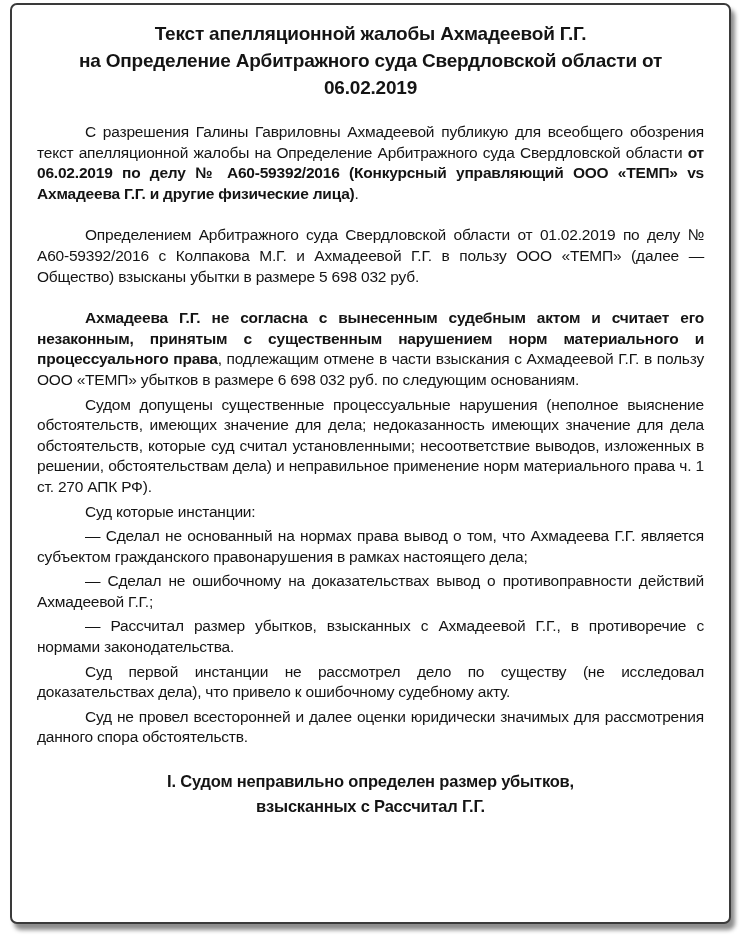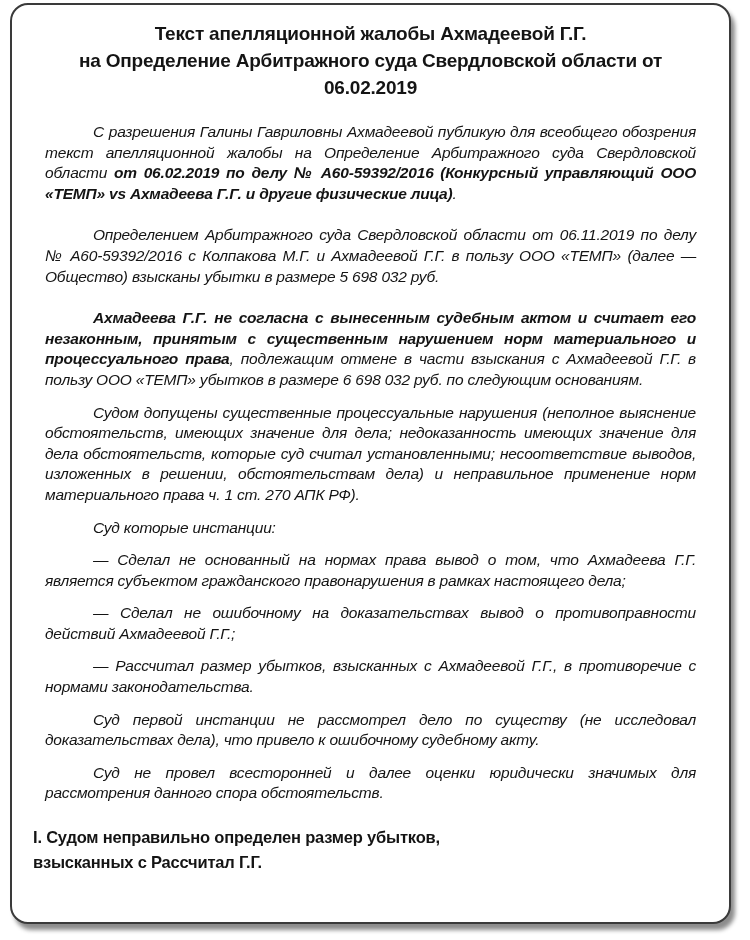--- a/index.html
+++ b/index.html
@@ -16,65 +16,64 @@
   }
   .sheet {
     position: absolute;
     left: 10px;
     top: 3px;
     width: 721px;
     height: 921px;
     box-sizing: border-box;
     background: #ffffff;
     border: 2px solid #3a3a3a;
-    border-radius: 18px;
+    border-radius: 7px;
     box-shadow: 4px 6px 4px rgba(0,0,0,0.45);
     padding: 15px 21px 0 21px;
     overflow: hidden;
   }
   .title {
     text-align: center;
     font-weight: bold;
     font-size: 19px;
     line-height: 27px;
     letter-spacing: -0.2px;
   }
   .p {
-    margin: 12px;
+    margin: 4px;
     font-size: 15.5px;
     line-height: 20.6px;
     letter-spacing: -0.2px;
     text-align: justify;
     text-indent: 48px;
-    font-style: italic;
   }
   .gap { margin-top: 21px; }
   .b { font-weight: bold; }
   .heading {
     margin-top: 21px;
-    text-align: left;
+    text-align: center;
     font-weight: bold;
     font-size: 16.5px;
     line-height: 25px;
     letter-spacing: -0.2px;
   }
 </style>
 </head>
 <body>
 
 <div class="sheet">
 
   <div class="title">
     <div>Текст апелляционной жалобы Ахмадеевой Г.Г.</div>
     <div>на Определение Арбитражного суда Свердловской области от 06.02.2019</div>
   </div>
 
   <p class="p gap"><span>С разрешения Галины Гавриловны Ахмадеевой публикую для всеобщего обозрения текст апелляционной жалобы на Определение Арбитражного суда Свердловской области </span><span class="b">от 06.02.2019 по делу № А60-59392/2016 (Конкурсный управляющий ООО «ТЕМП» vs Ахмадеева Г.Г. и другие физические лица)</span><span>.</span></p>
 
-  <p class="p gap">Определением Арбитражного суда Свердловской области от 06.11.2019 по делу № А60-59392/2016 с Колпакова М.Г. и Ахмадеевой Г.Г. в пользу ООО «ТЕМП» (далее — Общество) взысканы убытки в размере 5 698 032 руб.</p>
+  <p class="p gap">Определением Арбитражного суда Свердловской области от 01.02.2019 по делу № А60-59392/2016 с Колпакова М.Г. и Ахмадеевой Г.Г. в пользу ООО «ТЕМП» (далее — Общество) взысканы убытки в размере 5 698 032 руб.</p>
 
   <p class="p gap"><span class="b">Ахмадеева Г.Г. не согласна с вынесенным судебным актом и считает его незаконным, принятым с существенным нарушением норм материального и процессуального права</span><span>, подлежащим отмене в части взыскания с Ахмадеевой Г.Г. в пользу ООО «ТЕМП» убытков в размере 6 698 032 руб. по следующим основаниям.</span></p>
 
   <p class="p">Судом допущены существенные процессуальные нарушения (неполное выяснение обстоятельств, имеющих значение для дела; недоказанность имеющих значение для дела обстоятельств, которые суд считал установленными; несоответствие выводов, изложенных в решении, обстоятельствам дела) и неправильное применение норм материального права ч. 1 ст. 270 АПК РФ).</p>
 
   <p class="p">Суд которые инстанции:</p>
 
   <p class="p">— Сделал не основанный на нормах права вывод о том, что Ахмадеева Г.Г. является субъектом гражданского правонарушения в рамках настоящего дела;</p>
 
   <p class="p">— Сделал не ошибочному на доказательствах вывод о противоправности действий Ахмадеевой Г.Г.;</p>

